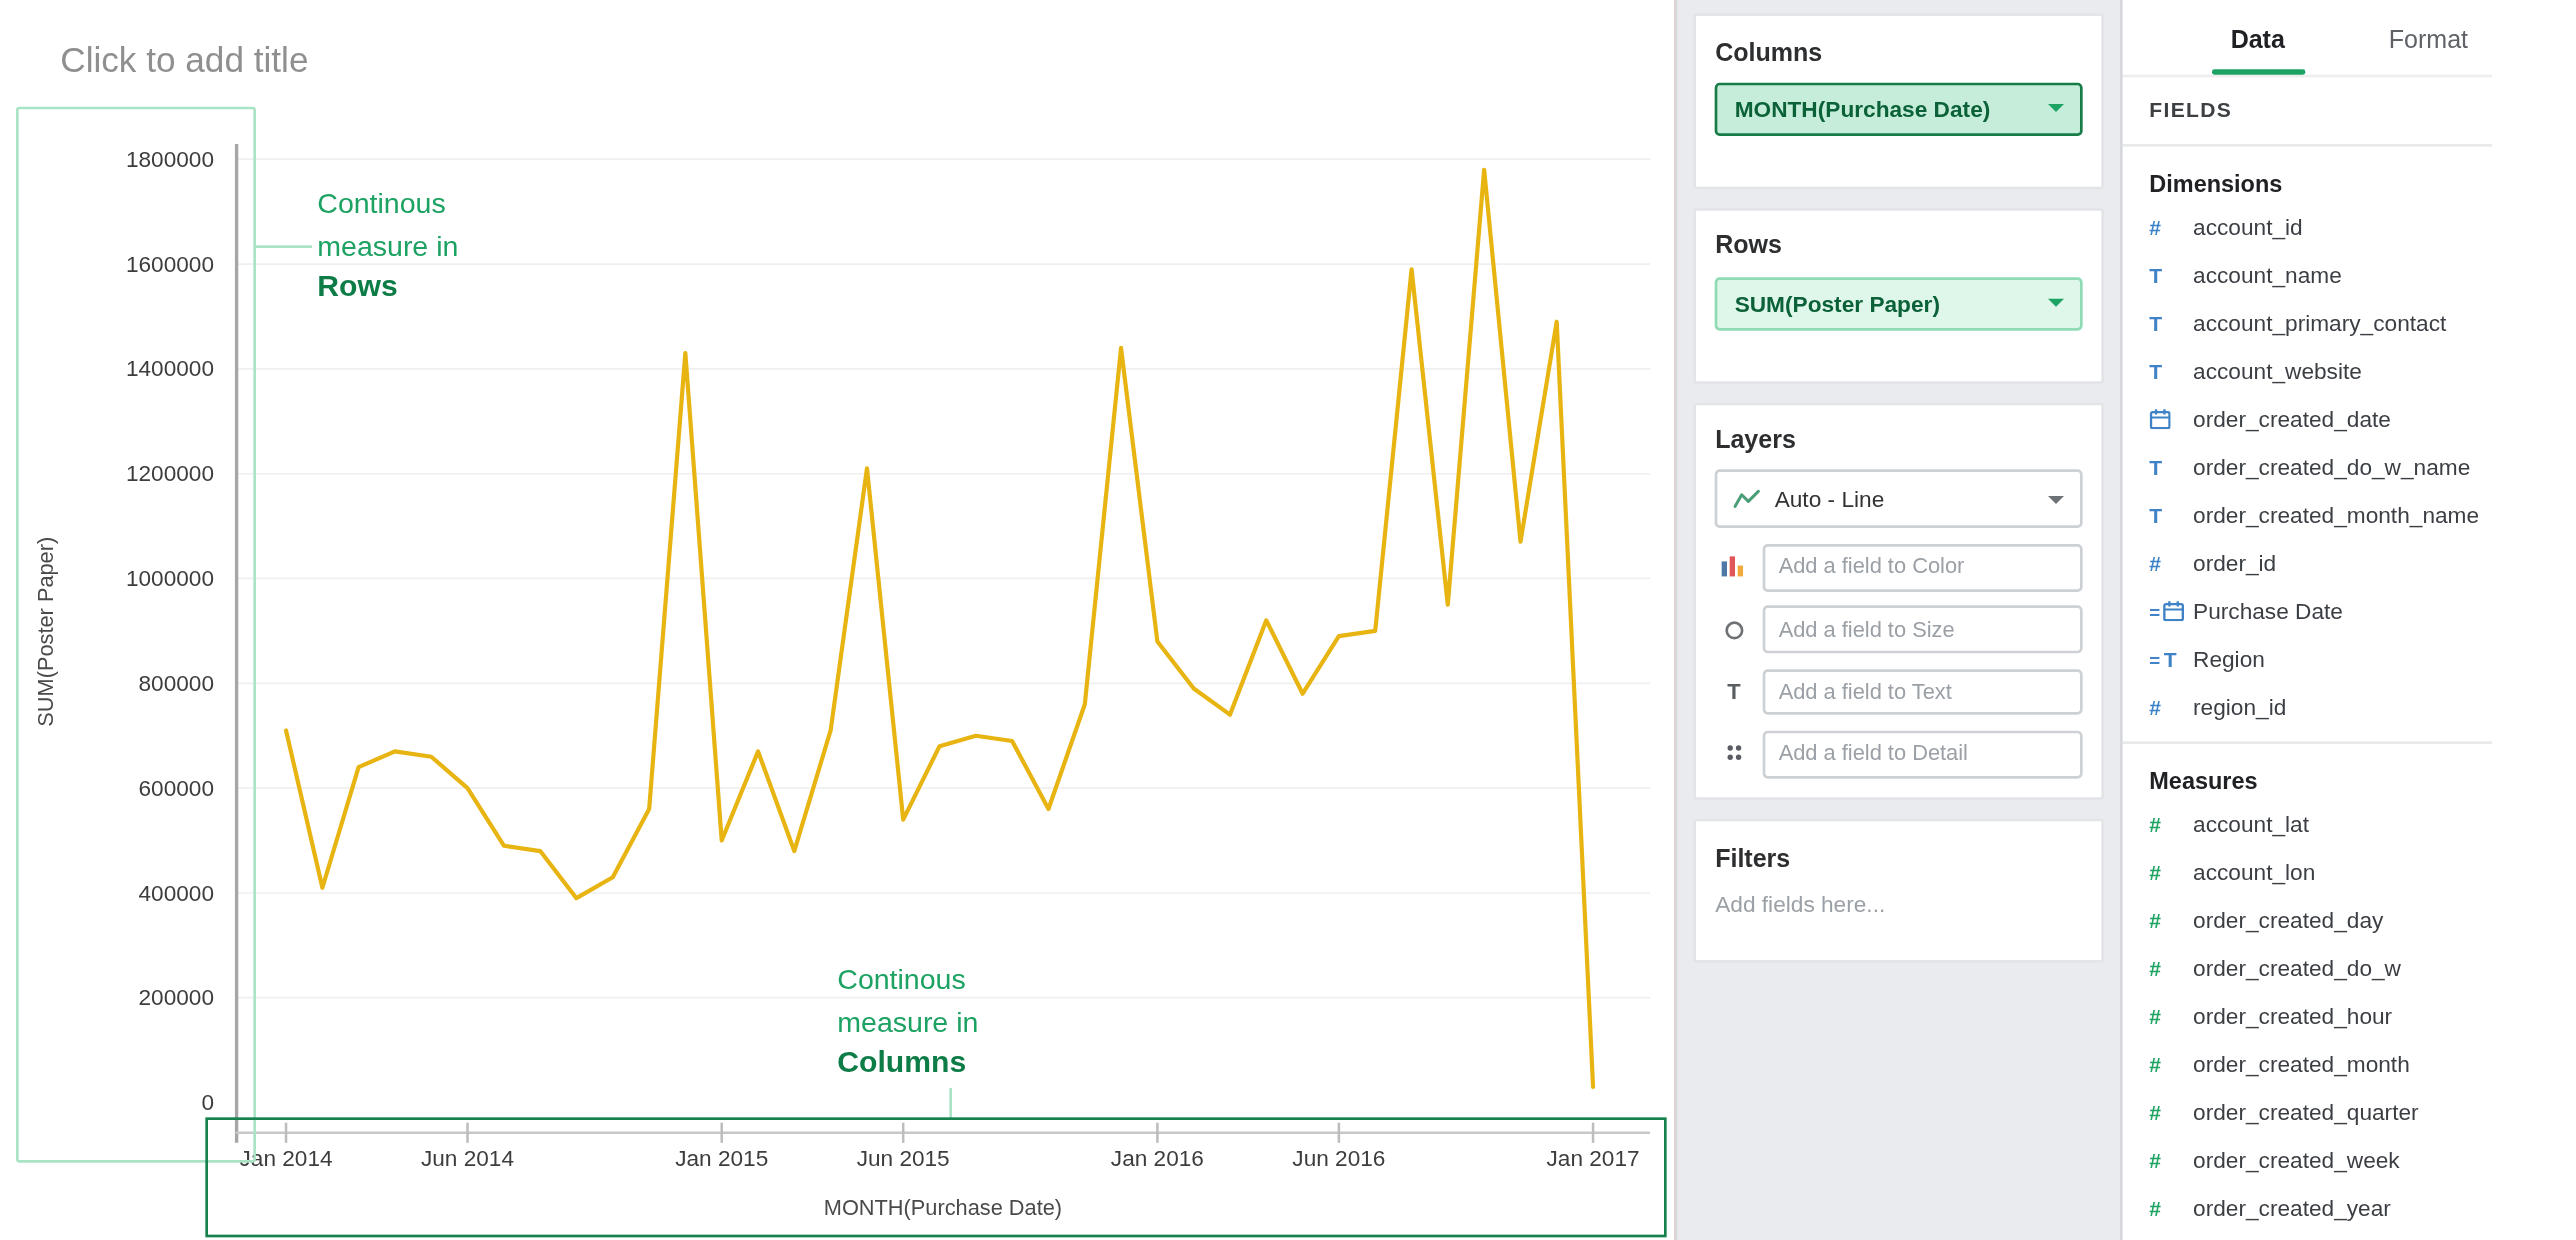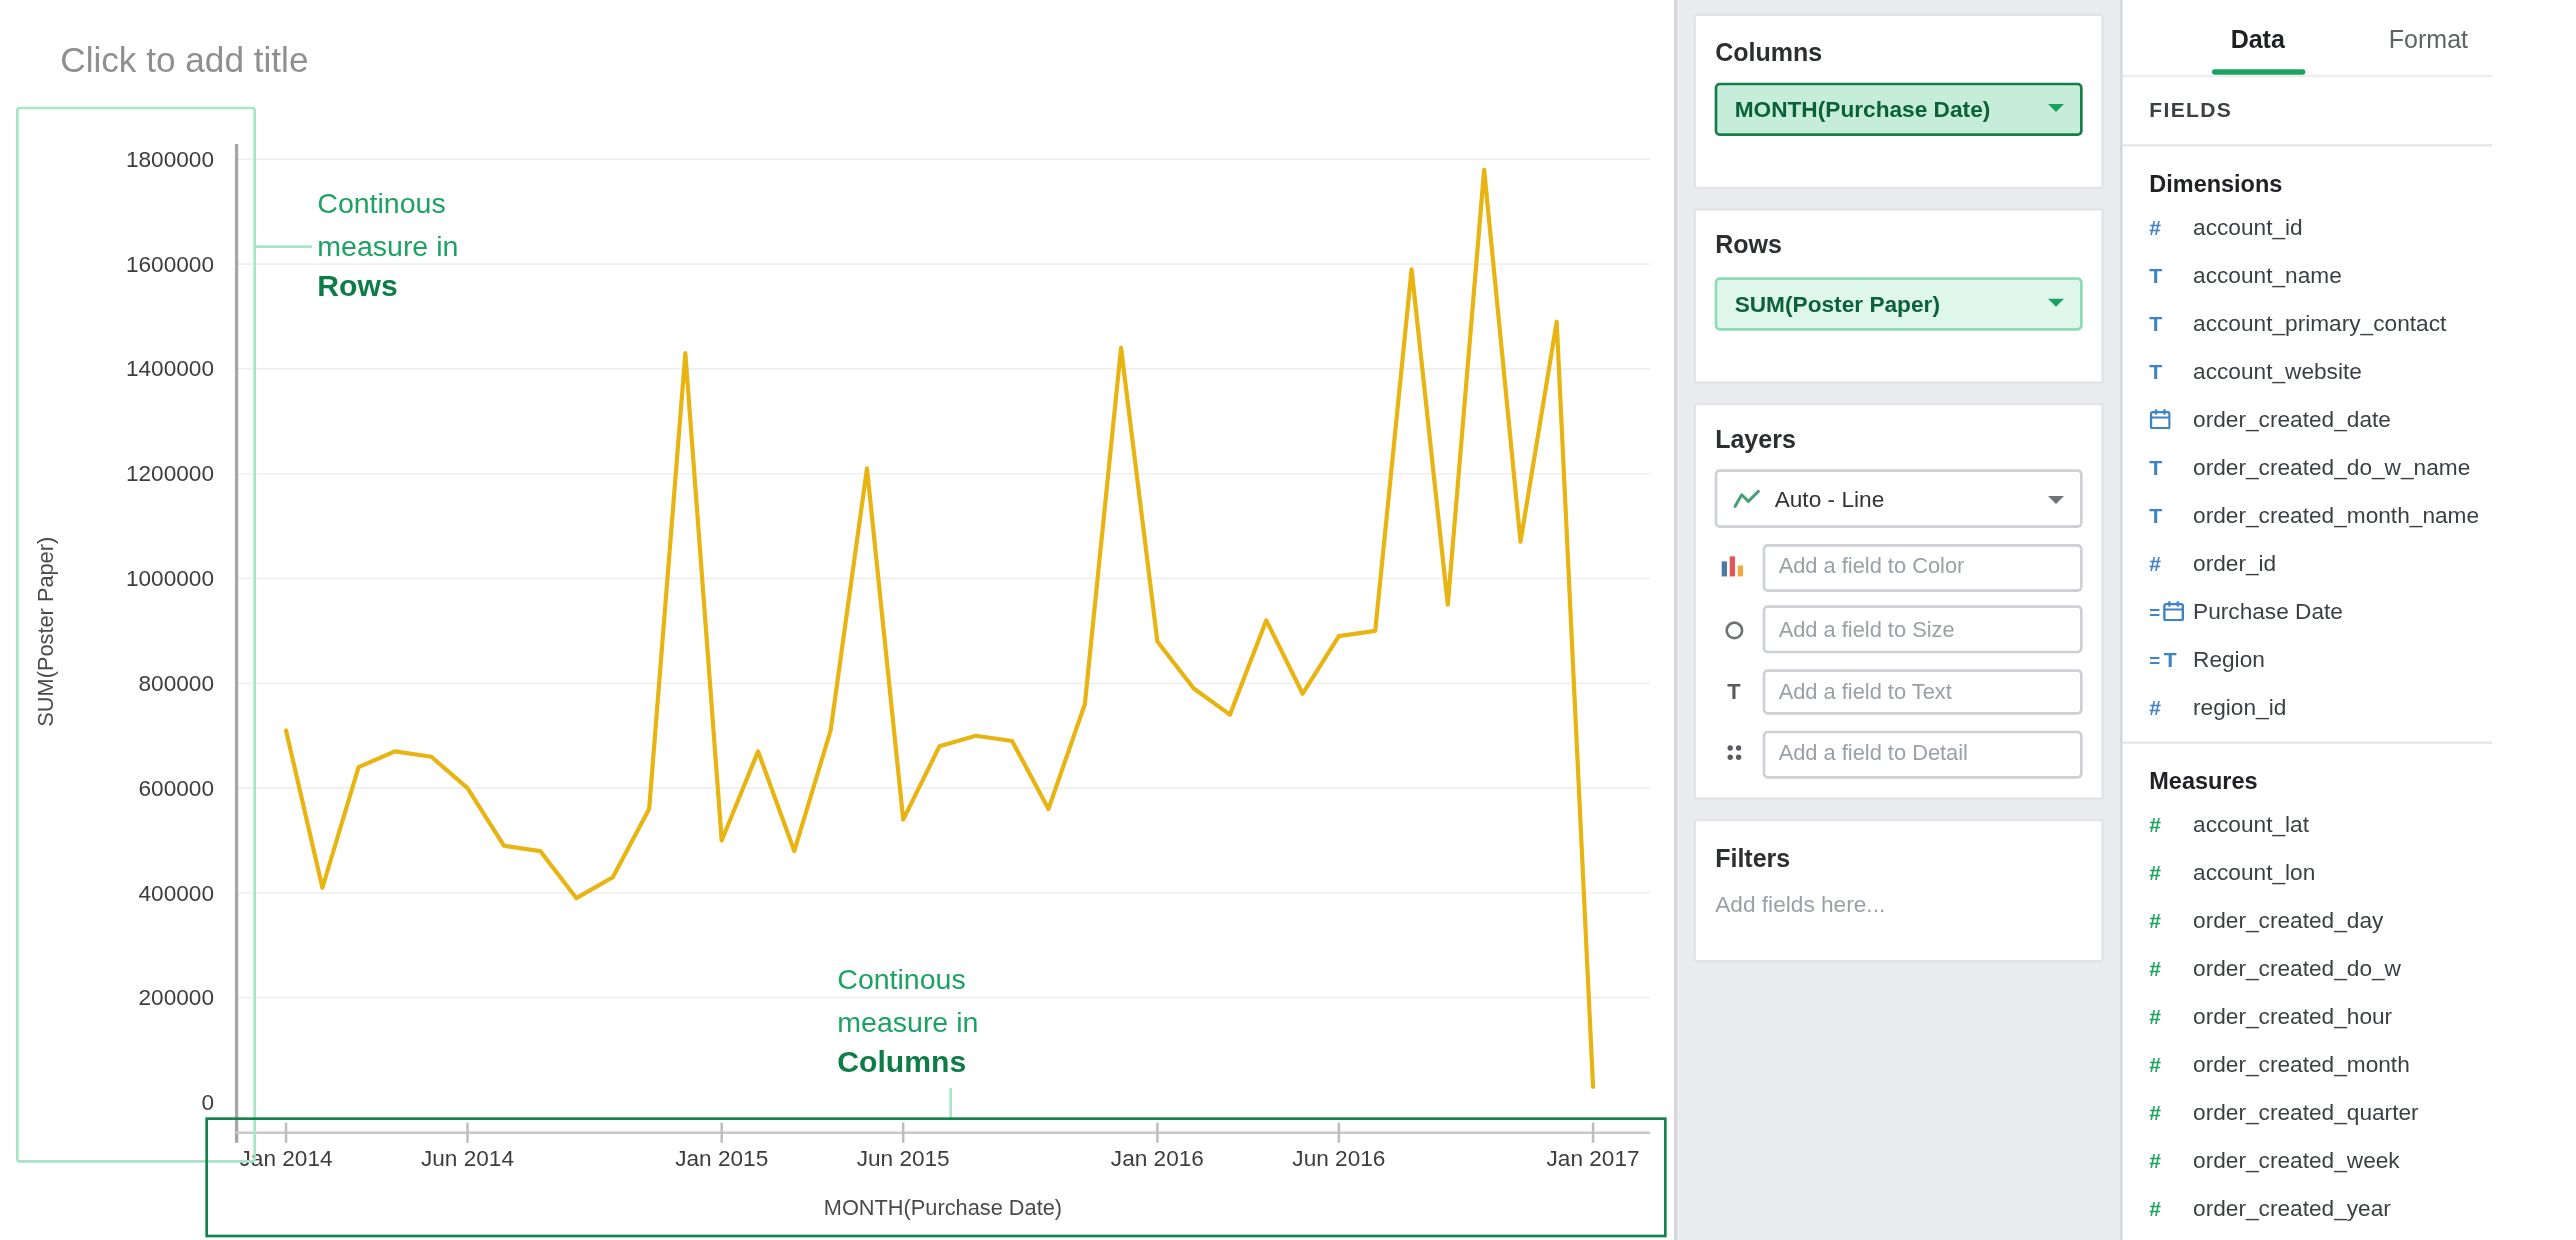--- a/index.html
+++ b/index.html
@@ -1,16 +1,16 @@
 <!DOCTYPE html>
 <html style="font-size:10px"><head>
 <meta charset="utf-8">
 <style>
   html,body{margin:0;padding:0;background:#fff;}
-  .viewport{position:relative;width:2492px;height:1240px;overflow:hidden;background:#a21caf;}
+  .viewport{position:relative;width:2492px;height:1240px;overflow:hidden;background:#c2410c;}
   .stage{position:absolute;left:0;top:0;width:966px;height:465px;
          transform:scale(2.6666667);transform-origin:0 0;
          font-family:"Liberation Sans","DejaVu Sans",sans-serif;color:#333;}
 
   
   .canvas{position:absolute;left:0;top:0;width:628px;height:465px;background:#fff;overflow:hidden;}
   .chart-title{position:absolute;left:22.6px;top:15px;font-size:13.2px;color:#8f8f8f;}
   svg.chart{position:absolute;left:0;top:0;}
   .tick{font-size:13.5px;fill:#3d3d3d;}
   .axis-label{font-size:13px;fill:#4a4a4a;}

